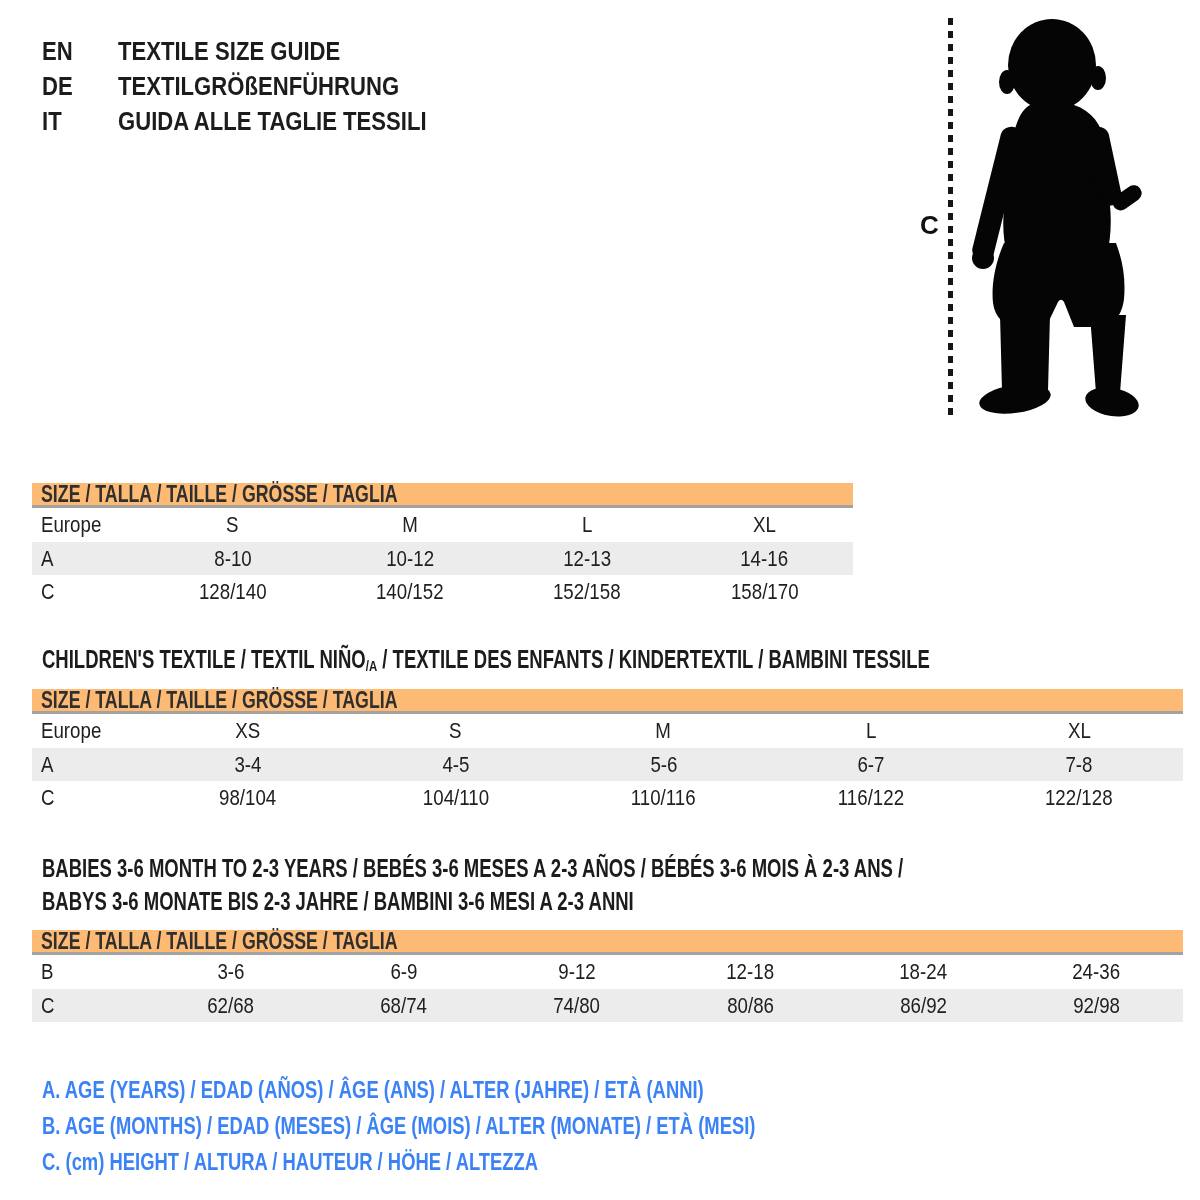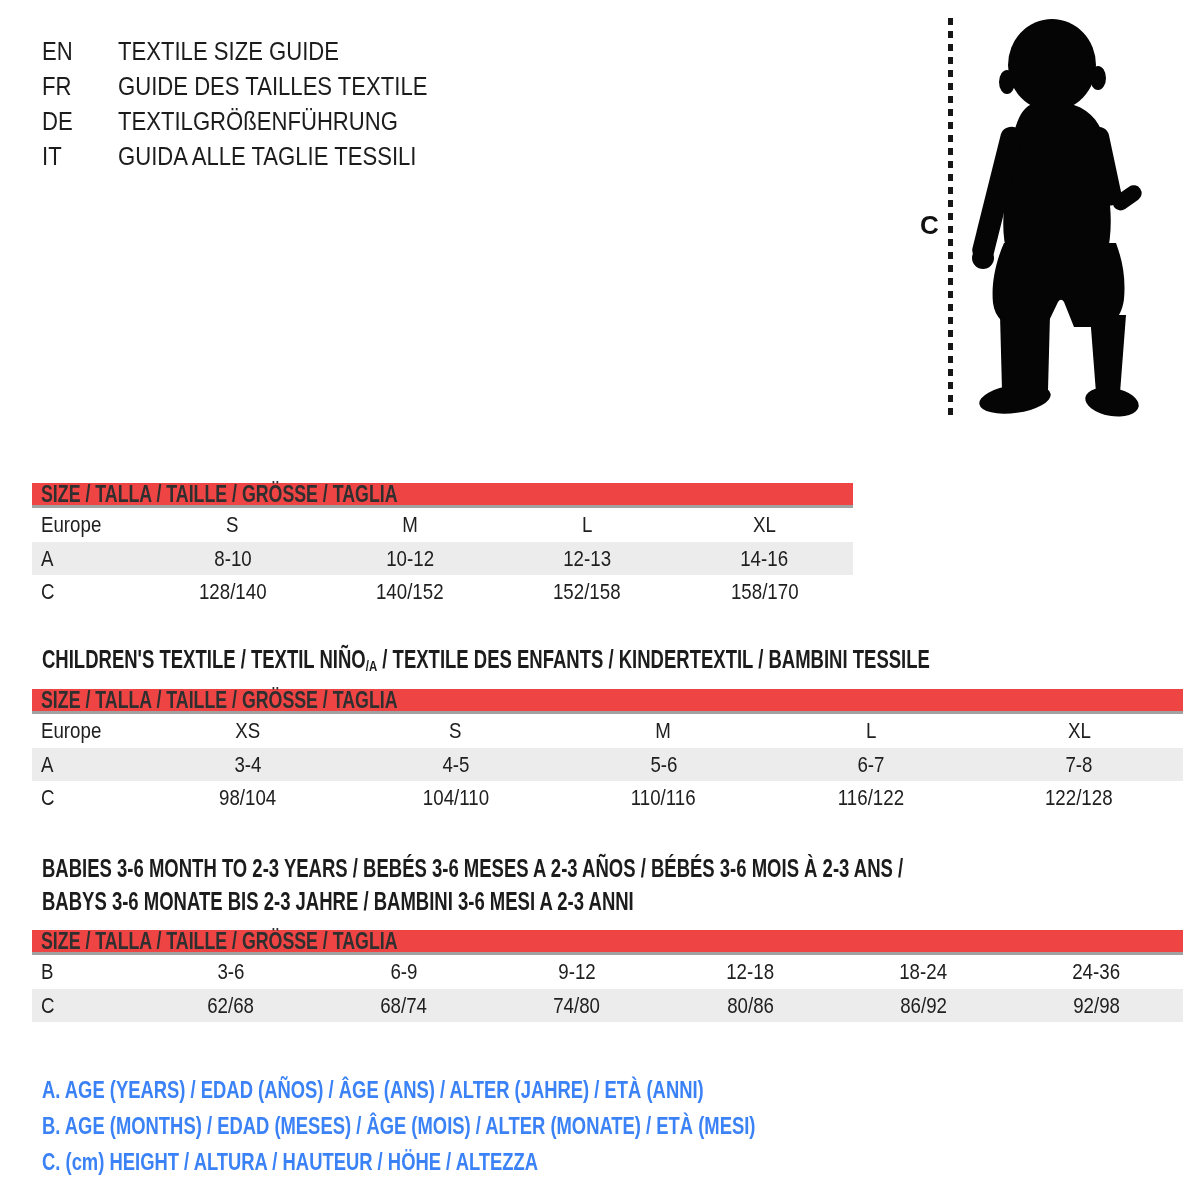--- a/index.html
+++ b/index.html
@@ -7,36 +7,36 @@
     position:relative;width:1200px;height:1200px;background:#ffffff;
     font-family:"Liberation Sans","DejaVu Sans",sans-serif;color:#202020;overflow:hidden;
   }
   
   .t{display:inline-block;white-space:nowrap;transform:scaleX(0.74);transform-origin:0 55%;}
   .t85{display:inline-block;white-space:nowrap;transform:scaleX(0.85);transform-origin:0 55%;}
   .t80{display:inline-block;white-space:nowrap;transform:scaleX(0.80);transform-origin:0 55%;}
   .tc{display:inline-block;white-space:nowrap;transform:scaleX(0.85);}
   
   .lang-block{position:absolute;left:42px;top:34px;}
-  .lang-row{display:flex;height:35px;align-items:center;font-weight:normal;font-size:26px;color:#1c1c1c;}
+  .lang-row{display:flex;height:35px;align-items:center;font-weight:bold;font-size:26px;color:#1c1c1c;}
   .lang-code{width:76px;}
   
   .measure-line{
     position:absolute;left:948px;top:18px;width:5px;height:398px;
     background:repeating-linear-gradient(to bottom,#161616 0 7px,transparent 7px 13px);
   }
   .c-label{position:absolute;left:920px;top:210px;font-weight:bold;font-size:26px;color:#111;}
   .baby{position:absolute;left:970px;top:15px;width:180px;height:405px;}
   
   .sec-title{position:absolute;left:42px;font-weight:bold;font-size:25px;color:#1c1c1c;line-height:33px;}
   .sub{font-size:0.62em;vertical-align:-0.18em;letter-spacing:0;}
   
   .size-table{position:absolute;left:32px;}
   .bar{
-    height:25px;background:#ef4444;border-bottom:3px solid #a2a2a2;
+    height:25px;background:#fdba74;border-bottom:3px solid #a2a2a2;
     display:flex;align-items:center;padding-left:9px;box-sizing:border-box;
     font-weight:bold;font-size:24px;color:#2f2f2f;
   }
   .trow{display:flex;align-items:center;height:33px;font-size:22px;color:#202020;}
   .trow.head{height:34px;justify-content:flex-end;}
   .trow.stripe{background:#ececec;}
   .cell-label{width:112px;padding-left:9px;box-sizing:border-box;text-align:left;}
   .cell{flex:1;text-align:center;}
   
   .legend{position:absolute;left:42px;top:1072px;}
@@ -44,24 +44,20 @@
 </style>
 </head>
 <body>
 
 <div class="page">
 
   <div class="lang-block">
     <div class="lang-row">
       <span class="lang-code"><span class="t85">EN</span></span>
       <span class="t85">TEXTILE SIZE GUIDE</span>
-    </div>
-    <div class="lang-row">
-      <span class="lang-code"><span class="t85">FR</span></span>
-      <span class="t85">GUIDE DES TAILLES TEXTILE</span>
     </div>
     <div class="lang-row">
       <span class="lang-code"><span class="t85">DE</span></span>
       <span class="t85">TEXTILGRÖßENFÜHRUNG</span>
     </div>
     <div class="lang-row">
       <span class="lang-code"><span class="t85">IT</span></span>
       <span class="t85">GUIDA ALLE TAGLIE TESSILI</span>
     </div>
   </div>

